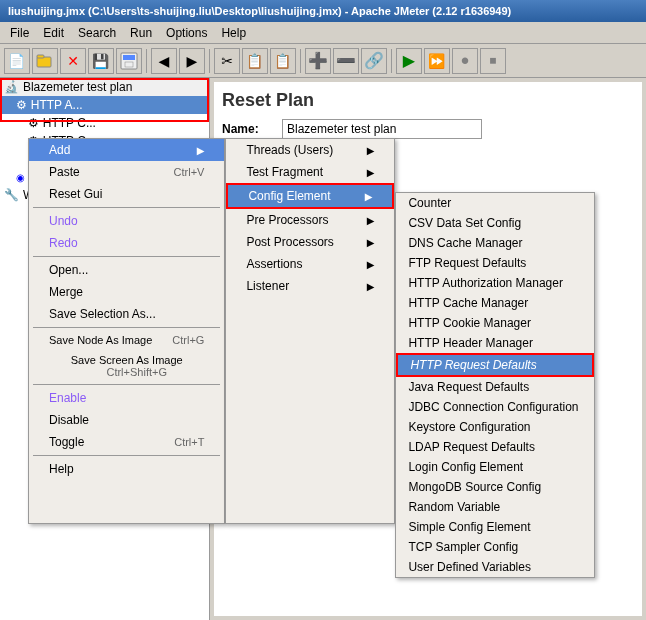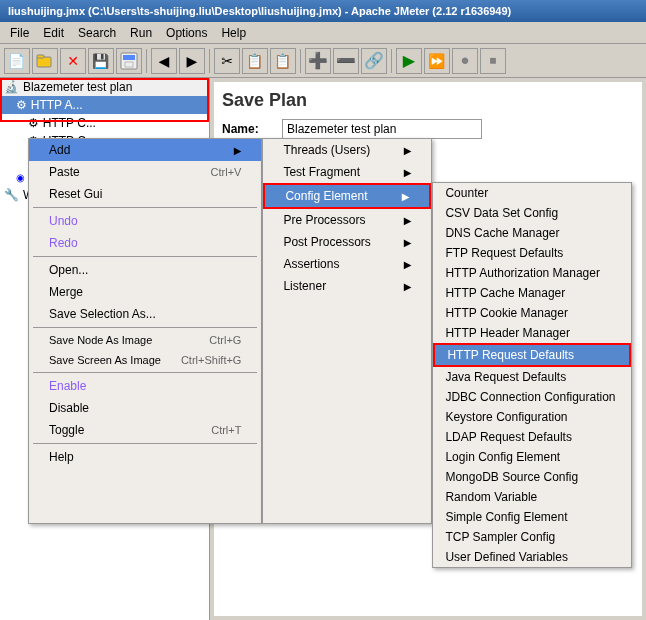--- a/index.html
+++ b/index.html
@@ -146,21 +146,21 @@
     }
     .context-menu-item {
       padding: 4px 20px;
       cursor: pointer;
       display: flex;
       align-items: center;
       justify-content: space-between;
       white-space: nowrap;
       font-size: 12px;
     }
-    .context-menu-item.highlighted { background: #5588dd; color: #000000; }
+    .context-menu-item.highlighted { background: #5588dd; color: #ffffff; }
     .context-menu-item.disabled { color: #8b5cf6; cursor: default; }
     .context-menu-separator {
       height: 1px;
       background: #999;
       margin: 2px 4px;
     }
     .shortcut {
       font-size: 11px;
       color: #666;
       margin-left: 20px;
@@ -185,20 +185,21 @@
     .config-item {
       padding: 3px 12px;
       cursor: pointer;
       font-size: 12px;
       white-space: nowrap;
     }
     .config-item.highlighted {
       background: #5588cc;
       color: white;
       border: 2px solid red;
+      font-style: italic;
     }
 
     .watermark {
       position: absolute;
       bottom: 40%;
       left: 35%;
       color: rgba(150,150,150,0.5);
       font-size: 11px;
       transform: rotate(-10deg);
       pointer-events: none;
@@ -286,21 +287,21 @@
       <span>Thread</span>
     </div>
     <div class="tree-item" style="padding-left:4px;">
       <span style="font-size:12px;">🔧</span>
       <span>WorkBench</span>
     </div>
   </div>
 
   <div class="right-panel">
     <div class="right-content">
-      <div class="right-header">Save Plan</div>
+      <div class="right-header">Reset Plan</div>
       <div class="form-row">
         <span class="form-label">Name:</span>
         <input class="form-input" type="text" value="Blazemeter test plan" style="">
       </div>
       <div class="form-row">
         <span class="form-label">Comments:</span>
       </div>
     </div>
   </div>
 
@@ -333,21 +334,21 @@
         <span>Merge</span>
       </div>
       <div class="context-menu-item">
         <span>Save Selection As...</span>
       </div>
       <div class="context-menu-separator"></div>
       <div class="context-menu-item" style="font-size:11px;">
         <span>Save Node As Image</span>
         <span class="shortcut">Ctrl+G</span>
       </div>
-      <div class="context-menu-item" style="font-size:11px;">
+      <div class="context-menu-item" style="font-size:11px;flex-direction:column;">
         <span>Save Screen As Image</span>
         <span class="shortcut">Ctrl+Shift+G</span>
       </div>
       <div class="context-menu-separator"></div>
       <div class="context-menu-item disabled">
         <span>Enable</span>
       </div>
       <div class="context-menu-item">
         <span>Disable</span>
       </div>
@@ -385,21 +386,21 @@
       <div class="context-menu-item">
         <span>Assertions</span>
         <span class="arrow">▶</span>
       </div>
       <div class="context-menu-item">
         <span>Listener</span>
         <span class="arrow">▶</span>
       </div>
     </div>
 
-    <div class="submenu-config-items" style="position:relative; top: 44px;">
+    <div class="submenu-config-items" style="position:relative; top: 54px;">
       <div class="config-item">Counter</div>
       <div class="config-item">CSV Data Set Config</div>
       <div class="config-item">DNS Cache Manager</div>
       <div class="config-item">FTP Request Defaults</div>
       <div class="config-item">HTTP Authorization Manager</div>
       <div class="config-item">HTTP Cache Manager</div>
       <div class="config-item">HTTP Cookie Manager</div>
       <div class="config-item">HTTP Header Manager</div>
       <div class="config-item highlighted" style="background:#5588cc; color:white; border:2px solid red; padding:3px 12px;">HTTP Request Defaults</div>
       <div class="config-item">Java Request Defaults</div>

